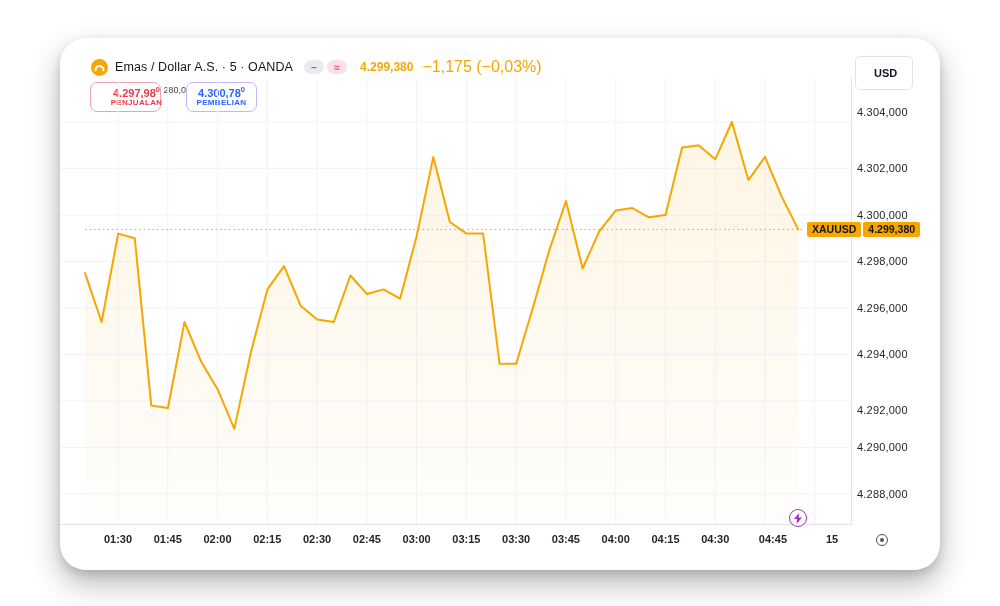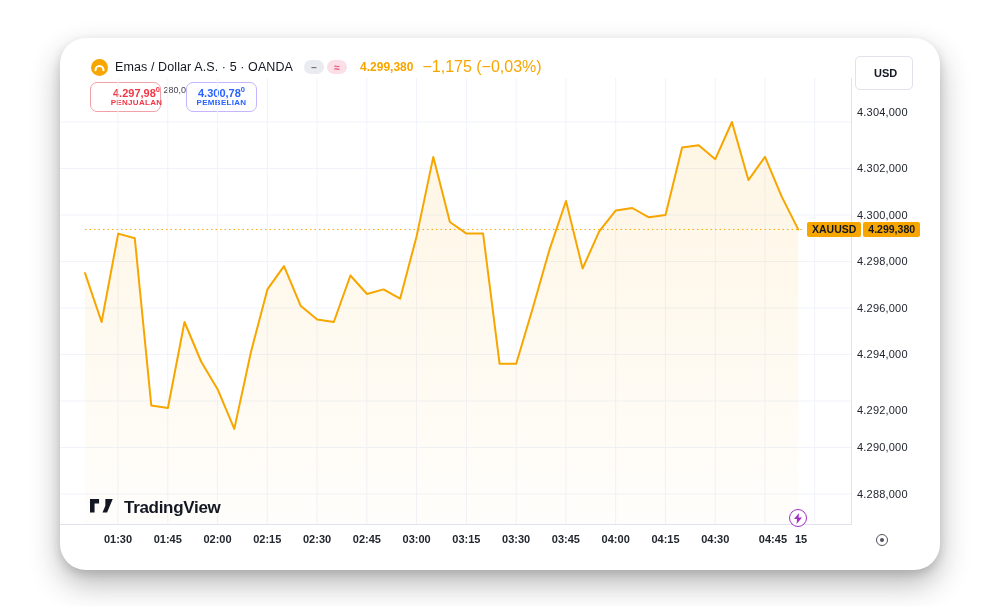--- a/index.html
+++ b/index.html
@@ -168,30 +168,23 @@
       <div class="time-tick" style="left: 235.08px;">02:30</div>
       <div class="time-tick" style="left: 284.85px;">02:45</div>
       <div class="time-tick" style="left: 334.62px;">03:00</div>
       <div class="time-tick" style="left: 384.39px;">03:15</div>
       <div class="time-tick" style="left: 434.16px;">03:30</div>
       <div class="time-tick" style="left: 483.93px;">03:45</div>
       <div class="time-tick" style="left: 533.7px;">04:00</div>
       <div class="time-tick" style="left: 583.47px;">04:15</div>
       <div class="time-tick" style="left: 633.24px;">04:30</div>
       <div class="time-tick" style="left: 683.01px; text-align: right;">04:45</div>
-      <div class="time-tick" style="left: 719px;">15</div>
+      <div class="time-tick" style="left: 750px;">15</div>
     </div>
 
-  <div class="logo">
-    <svg width="27" height="21" viewBox="0 0 38 24">
-      <polygon points="0,0 16,0 16,8 8,8 8,24 0,24" fill="#131722" transform="scale(0.8)"></polygon>
-      <polygon points="17,0 30,0 20,24 12,24 17,12" fill="#131722" transform="translate(8,0) scale(0.8)"></polygon>
-    </svg>
-    <span class="txt">TradingView</span>
-  </div>
 
   <div class="bolt-btn">
     <svg width="8" height="11" viewBox="0 0 8 11">
       <polygon points="5,0 0,6 3,6 2.6,11 8,4.4 4.6,4.4" fill="#A62FC6"></polygon>
     </svg>
   </div>
 
   <div class="target-btn">
     <span class="target-dot"></span>
   </div>

